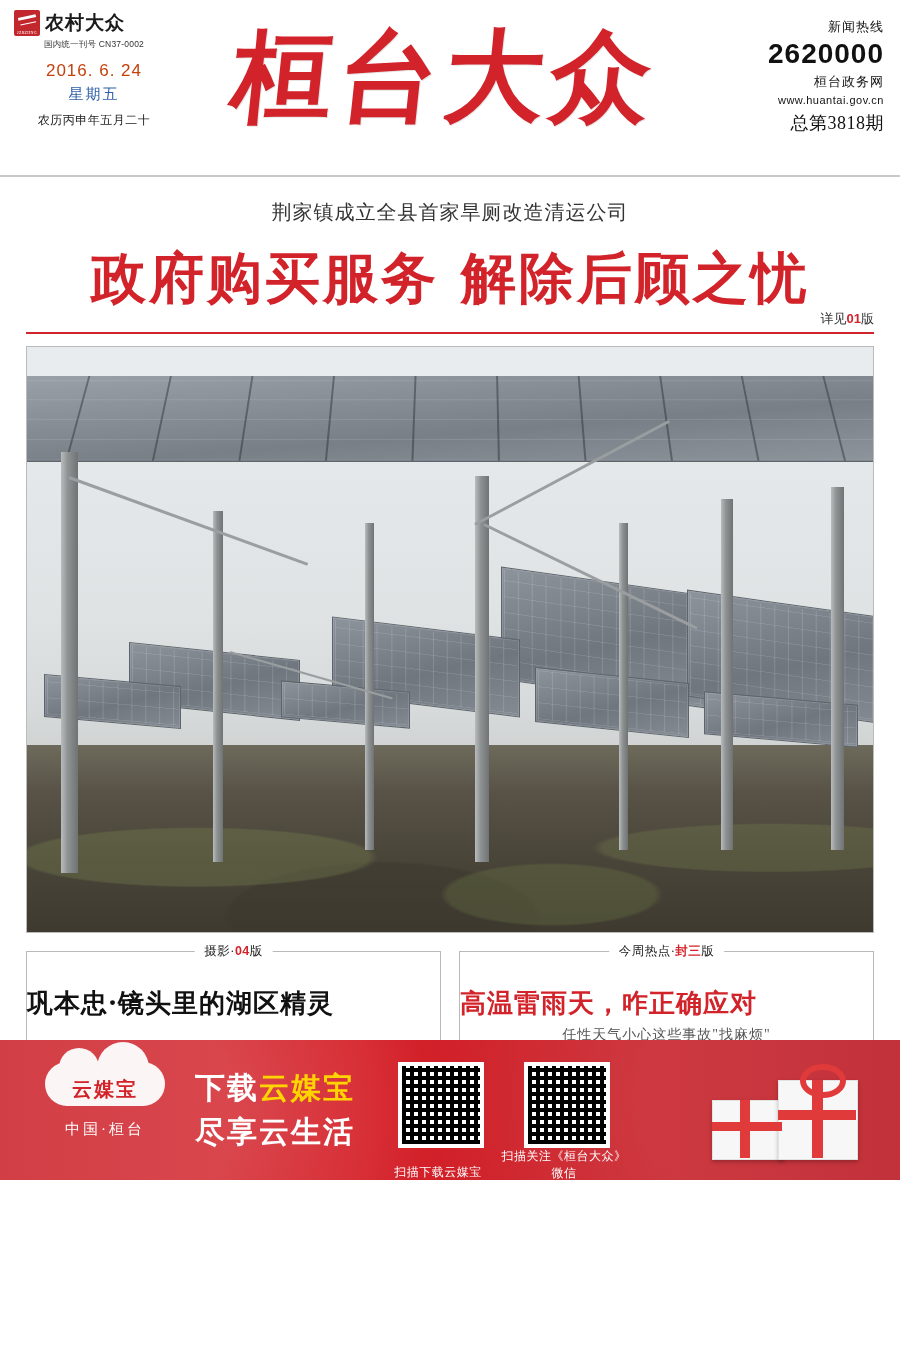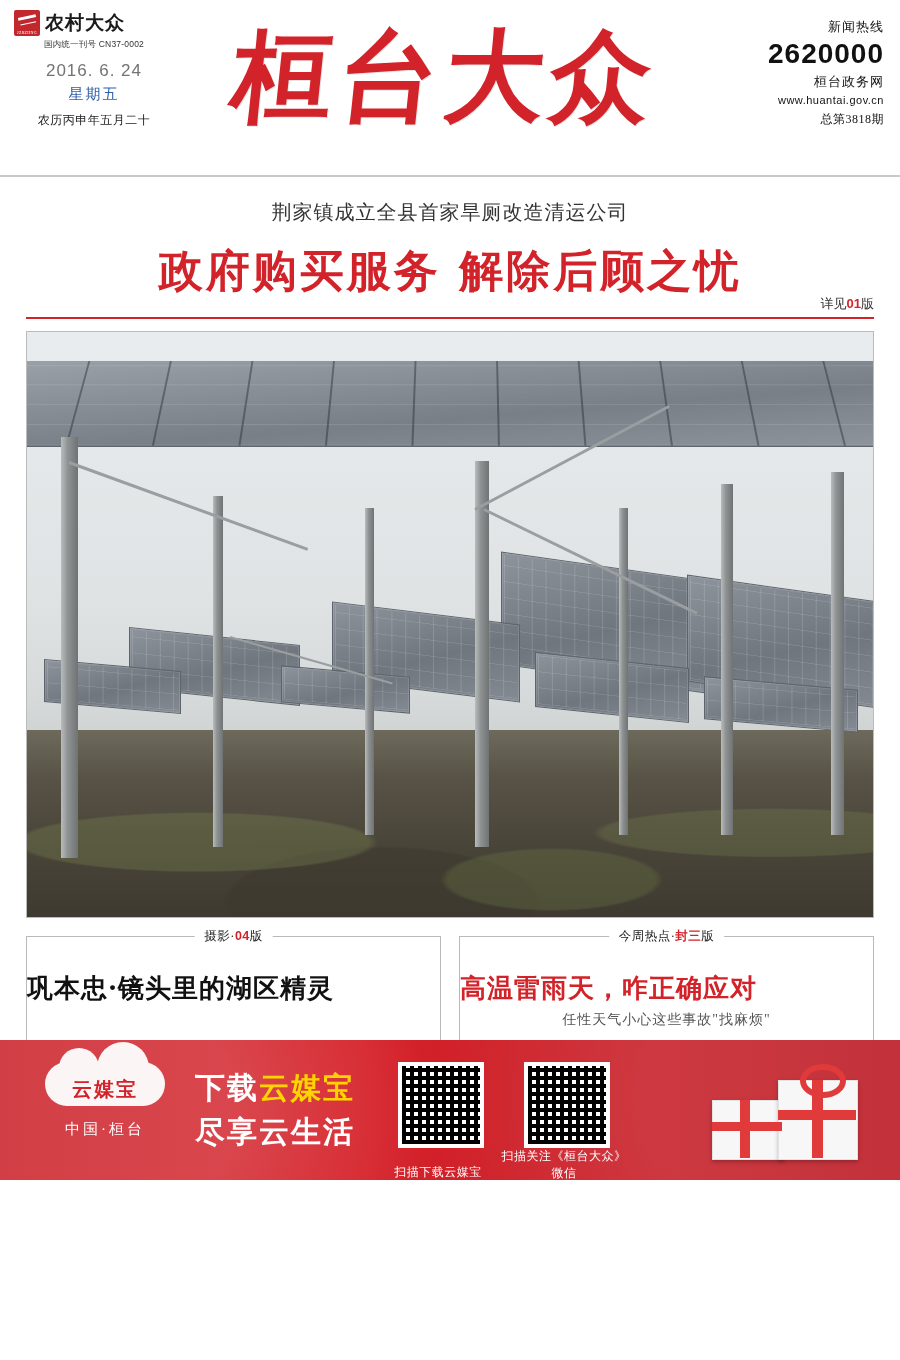--- a/index.html
+++ b/index.html
@@ -30,21 +30,21 @@
   }
   .logo-cn{
     font-size:19px;font-weight:bold;color:#1a1a1a;letter-spacing:1px;
     font-family:"DejaVu Serif",serif;
   }
   .logo-sub{
     margin-top:3px;font-size:8.5px;color:#333;letter-spacing:.2px;
     font-family:"Liberation Sans",sans-serif;
   }
   .mh-date{
-    margin-top:10px;font-size:17px;color:#737373;letter-spacing:1px;
+    margin-top:10px;font-size:17px;color:#c2410c;letter-spacing:1px;
     font-family:"Liberation Sans",sans-serif;
   }
   .mh-week{
     margin-top:4px;font-size:15px;color:#2f5fa8;letter-spacing:2px;
     font-family:"Liberation Sans",sans-serif;
   }
   .mh-lunar{
     margin-top:8px;font-size:12px;color:#222;letter-spacing:.5px;
   }
 
@@ -64,31 +64,31 @@
   .mh-right .hot-label{font-size:13px;letter-spacing:1px;}
   .mh-right .hot-num{
     font-size:28px;font-weight:bold;letter-spacing:1px;margin:2px 0 3px;
     font-family:"Liberation Sans",sans-serif;
   }
   .mh-right .gov{font-size:13px;letter-spacing:1px;}
   .mh-right .url{
     font-size:11px;letter-spacing:.5px;margin:3px 0 5px;
     font-family:"Liberation Sans",sans-serif;
   }
-  .mh-right .issue{font-size:12px;letter-spacing:.5px;}
+  .mh-right .issue{font-size:18px;letter-spacing:.5px;}
 
   
   .lead{padding:22px 0 0;text-align:center;}
   .lead .shoulder{
     font-size:20px;color:#333;letter-spacing:1px;
     font-family:"DejaVu Serif",serif;
   }
   .lead .main{
     margin-top:16px;
-    font-size:44px;font-weight:bold;color:#d2232a;letter-spacing:3px;
+    font-size:55px;font-weight:bold;color:#d2232a;letter-spacing:3px;
     font-family:"DejaVu Serif",serif;
   }
   .lead-rule{
     margin:16px 26px 0;height:2px;background:#d2232a;position:relative;
   }
   .lead-more{
     position:absolute;right:0;top:-22px;background:#fff;padding-left:8px;
     font-size:13px;color:#333;
   }
   .lead-more b{color:#d2232a;font-family:"Liberation Sans",sans-serif;}

